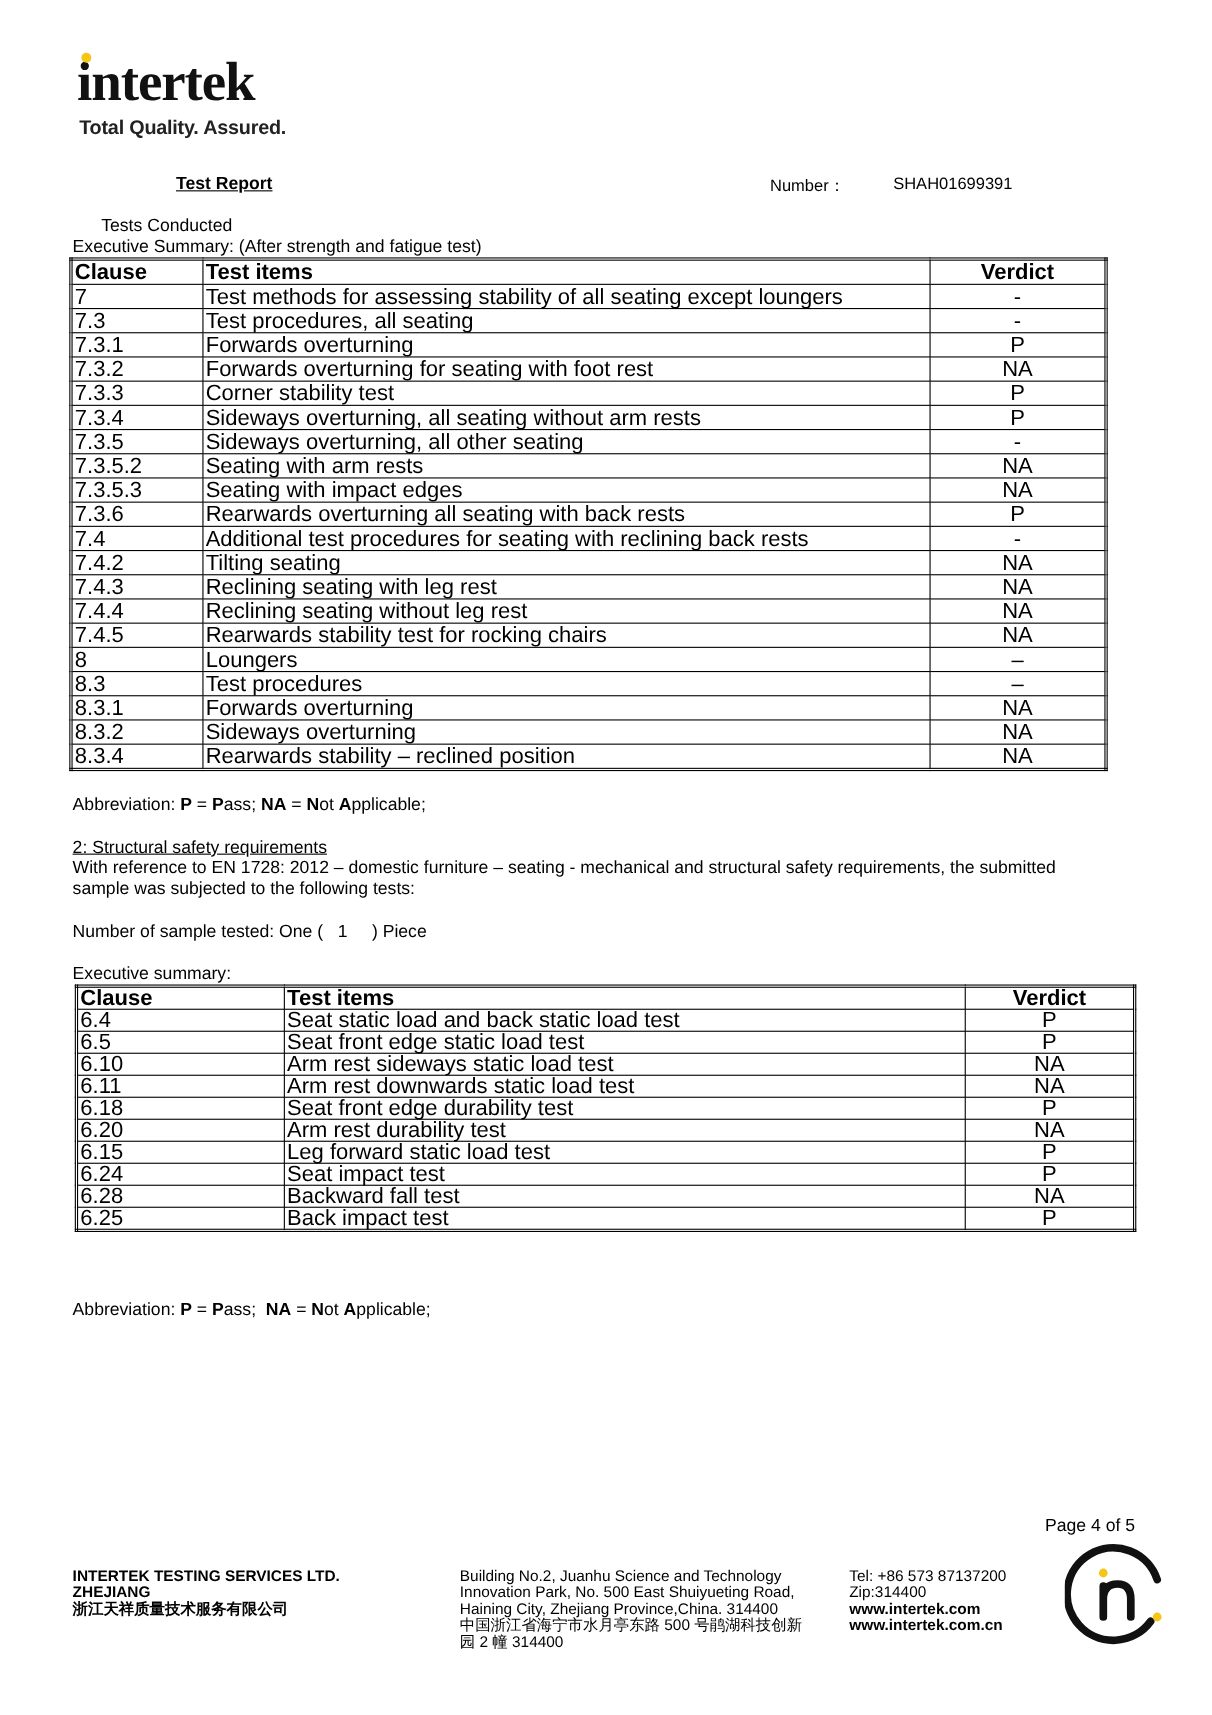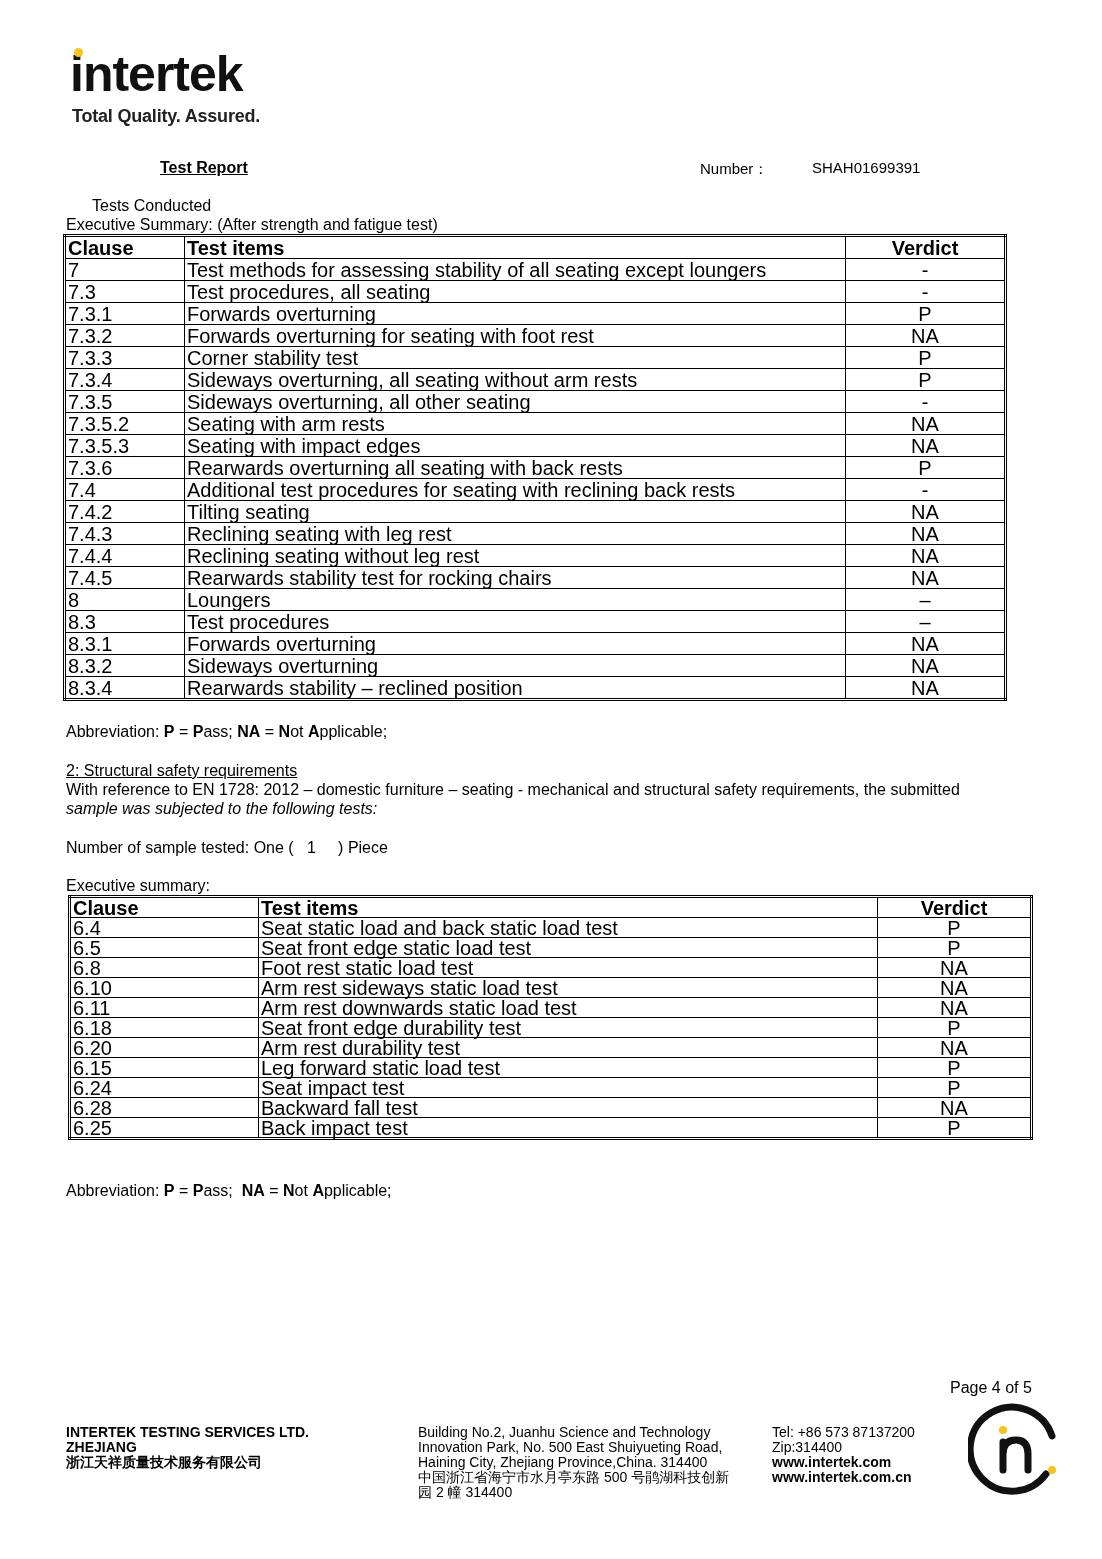--- a/index.html
+++ b/index.html
@@ -1,18 +1,18 @@
 <!DOCTYPE html>
 <html><head>
 <meta charset="utf-8">
 <style>
   html, body { margin: 0; padding: 0; background: #ffffff; }
   body { width: 1102px; height: 1559px; position: relative; font-family: "Liberation Sans", sans-serif; color: #000; overflow: hidden; }
   .abs { position: absolute; }
-  .logo-word { left: 70px; top: 44px; font-family: Liberation Sans, sans-serif; font-size: 50px; font-weight: bold; letter-spacing: -1px; line-height: 60px; color: #111; }
+  .logo-word { left: 70px; top: 44px; font-family: Liberation Serif, serif; font-size: 50px; font-weight: bold; letter-spacing: -1px; line-height: 60px; color: #111; }
   .logo-dot { left: 74px; top: 48px; width: 9px; height: 9px; border-radius: 50%; background: #f5c518; }
   .logo-tag { left: 72px; top: 106px; font-size: 18px; font-weight: bold; color: #222; letter-spacing: -0.2px; }
   .title { left: 160px; top: 159px; font-size: 16px; font-weight: bold; text-decoration: underline; }
   .num-label { left: 700px; top: 160px; font-size: 15px; }
   .num-value { left: 812px; top: 159px; font-size: 15px; }
   .txt { font-size: 16px; line-height: 19px; white-space: nowrap; }
   table { border-collapse: collapse; position: absolute; font-size: 20px; }
   table.t1 { left: 63px; top: 234px; width: 944px; border: 3px double #000; }
   table.t1 td, table.t1 th { border: 1px solid #000; height: 21px; padding: 0 2px; line-height: 20px; }
   table.t2 { left: 68px; top: 895px; width: 965px; border: 3px double #000; }
@@ -152,21 +152,21 @@
       </tr>
     </tbody>
 </table>
 
 <div class="abs txt" style="left:66px;top:722px;">
   <span>Abbreviation: </span><b>P</b><span> = </span><b>P</b><span>ass; </span><b>NA</b><span> = </span><b>N</b><span>ot </span><b>A</b><span>pplicable;</span>
 </div>
 
 <div class="abs txt ul" style="left:66px;top:761px;">2: Structural safety requirements</div>
 <div class="abs txt" style="left:66px;top:780px;">With reference to EN 1728: 2012 – domestic furniture – seating - mechanical and structural safety requirements, the submitted</div>
-<div class="abs txt" style="left:66px;top:799px;font-style:italic;">sample was subjected to the following tests:</div>
+<div class="abs txt" style="left:66px;top:799px;">sample was subjected to the following tests:</div>
 <div class="abs txt" style="left:66px;top:838px;white-space:pre;">Number of sample tested: One (   1     ) Piece</div>
 <div class="abs txt" style="left:66px;top:876px;">Executive summary:</div>
 
 <table class="t2">
   <thead>
     <tr>
       <th class="c1">Clause</th>
       <th>Test items</th>
       <th class="v c3">Verdict</th>
     </tr>
@@ -176,25 +176,20 @@
         <td>6.4</td>
         <td>Seat static load and back static load test</td>
         <td class="v">P</td>
       </tr>
       <tr>
         <td>6.5</td>
         <td>Seat front edge static load test</td>
         <td class="v">P</td>
       </tr>
       <tr>
-        <td>6.8</td>
-        <td>Foot rest static load test</td>
-        <td class="v">NA</td>
-      </tr>
-      <tr>
         <td>6.10</td>
         <td>Arm rest sideways static load test</td>
         <td class="v">NA</td>
       </tr>
       <tr>
         <td>6.11</td>
         <td>Arm rest downwards static load test</td>
         <td class="v">NA</td>
       </tr>
       <tr>

